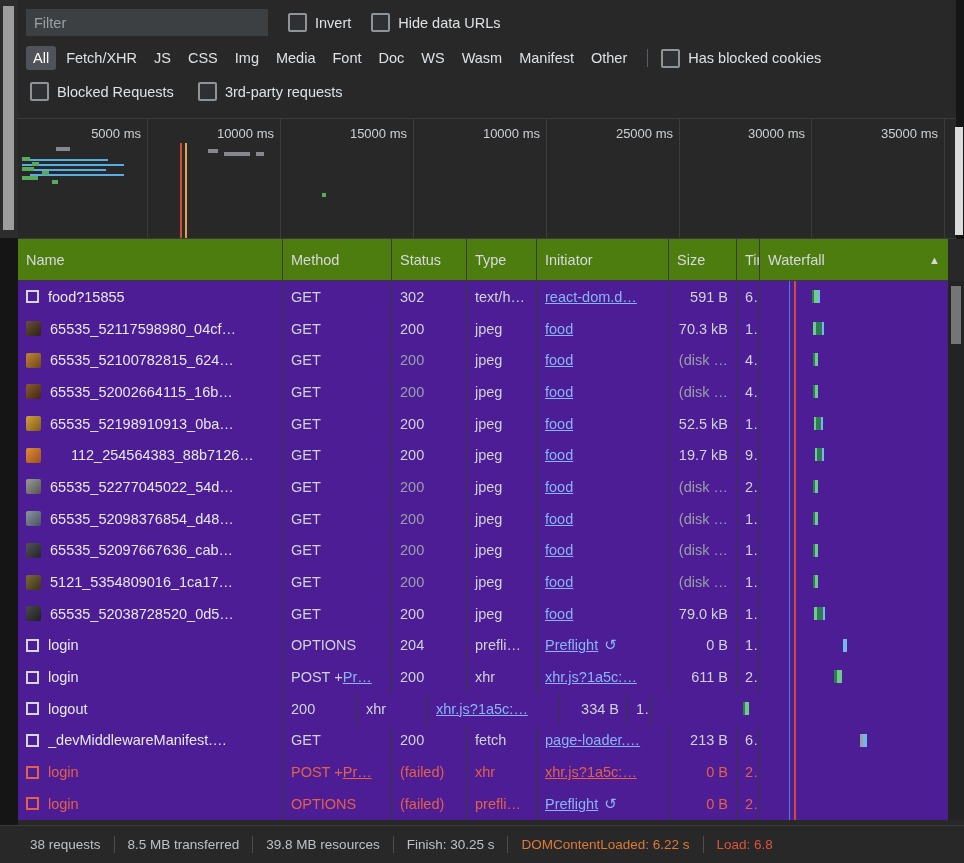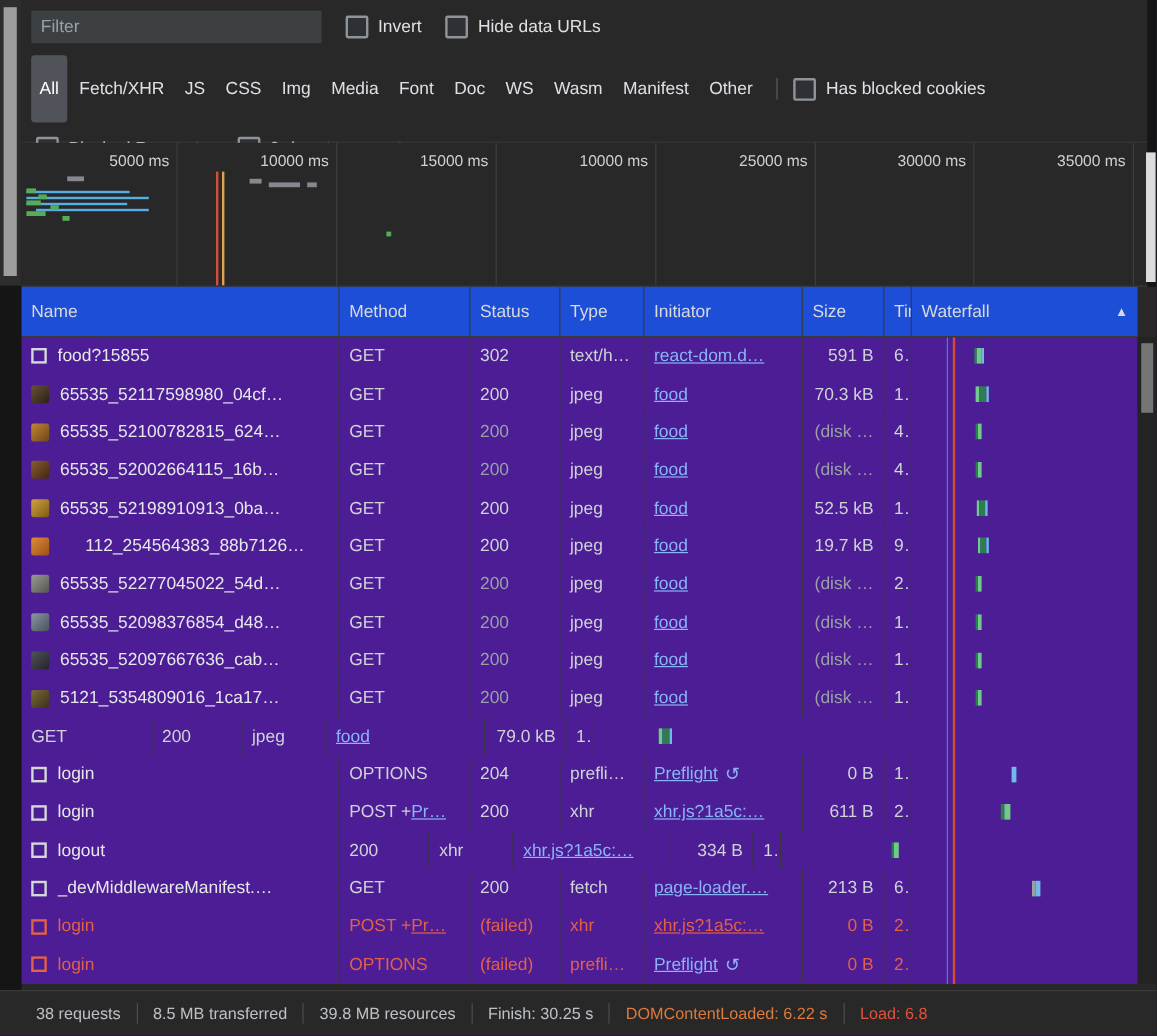--- a/index.html
+++ b/index.html
@@ -15,36 +15,36 @@
   
   .toolbar{position:absolute;left:18px;top:0;width:938px;height:119px;background:#282828;border-bottom:1px solid #3a3a3a;box-sizing:border-box}
   .t-row{display:flex;align-items:center}
   .t-row1{padding:9px 0 0 8px;gap:20px}
   .filter-input{width:242px;height:27px;background:#3c4043;border:none;color:#e8eaed;padding:0 8px;font:14.5px "Liberation Sans",sans-serif;box-sizing:border-box}
   .filter-input::placeholder{color:#9aa0a6}
   .cb{display:inline-flex;align-items:center;gap:8px;cursor:default}
   .cb-box{width:15px;height:15px;border:2px solid #8f9499;border-radius:2px;background:#2f3033;flex:none}
   .cb-label{font-size:14.5px;color:#dde1e5;white-space:nowrap}
   .t-row2{padding:10px 0 0 8px;gap:3px}
-  .pill{padding:20px 7px;font-size:14.5px;color:#dde1e5;border-radius:3px;white-space:nowrap}
+  .pill{padding:4px 7px;font-size:14.5px;color:#dde1e5;border-radius:3px;white-space:nowrap}
   .pill.active{background:#50545a;color:#fff}
   .vsep{width:1px;height:18px;background:#5a5e63;margin:0 10px;flex:none}
   .t-row3{padding:12px 0 0 12px;gap:24px}
 
   
   .overview{position:absolute;left:18px;top:119px;width:938px;height:120px;background:#282828;border-bottom:1px solid #3a3a3a;box-sizing:border-box;overflow:hidden}
   .gridline{position:absolute;top:0;bottom:0;width:1px;background:#3d3d3d}
   .tick-label{position:absolute;top:7px;width:80px;text-align:right;font-size:13px;color:#cdd1d5}
   .ov-hline{position:absolute;height:2px;background:#56aee3}
   .ov-green{position:absolute;background:#57ab5a}
   .ov-grey{position:absolute;background:#85898f}
   .ov-vline{position:absolute;top:24px;bottom:0;width:2px}
 
   
-  .thead{position:absolute;left:18px;top:239px;width:930px;height:42px;display:flex;background:#1d4ed8;border-bottom:1px solid #3a3a3a;box-sizing:border-box}
+  .thead{position:absolute;left:18px;top:239px;width:930px;height:42px;display:flex;background:#4d7c0f;border-bottom:1px solid #3a3a3a;box-sizing:border-box}
   .th{display:flex;align-items:center;padding:0 8px;font-size:14.5px;color:#d7dadd;border-right:1px solid #3a3a3a;box-sizing:border-box;white-space:nowrap;overflow:hidden;flex:none}
   .sort-arrow{font-size:11px;color:#d7dadd;margin-left:auto}
 
   
   .tbody{position:absolute;left:18px;top:281px;width:930px;height:539px;overflow:hidden;background:#4c1d95}
   .tr{display:flex;height:31.7px;box-sizing:border-box;align-items:center}
   .td{display:flex;align-items:center;height:100%;padding:0 8px;font-size:14.5px;color:#cfd3d7;border-right:1px solid #383838;box-sizing:border-box;white-space:nowrap;overflow:hidden;flex:none}
   .td.name{gap:9px}
   .td.right{justify-content:flex-end}
   .name-text{color:#e6e8ea;overflow:hidden;white-space:nowrap}
@@ -392,20 +392,24 @@
             <span class="link">food</span>
           </div>
           <div class="td right dim" style="width: 68px;">(disk …</div>
           <div class="td" style="width: 23px;">1…</div>
           <div class="td wf" style="width: 188px;">
             <span class="wf-bar" style="left: 53px; width: 2px; background: rgb(46, 125, 82);"></span>
             <span class="wf-bar" style="left: 55px; width: 3px; background: rgb(111, 202, 140);"></span>
           </div>
         </div>
         <div class="tr">
+          <div class="td name" style="width: 265px;">
+            <span class="thumb" style="background: linear-gradient(135deg, rgb(74, 74, 74), rgb(30, 30, 30));"></span>
+            <span class="name-text">65535_52038728520_0d5…</span>
+          </div>
           <div class="td" style="width: 109px;">
             <span>GET</span>
           </div>
           <div class="td" style="width: 75px;">200</div>
           <div class="td" style="width: 70px;">jpeg</div>
           <div class="td" style="width: 132px;">
             <span class="link">food</span>
           </div>
           <div class="td right" style="width: 68px;">79.0 kB</div>
           <div class="td" style="width: 23px;">1…</div>

